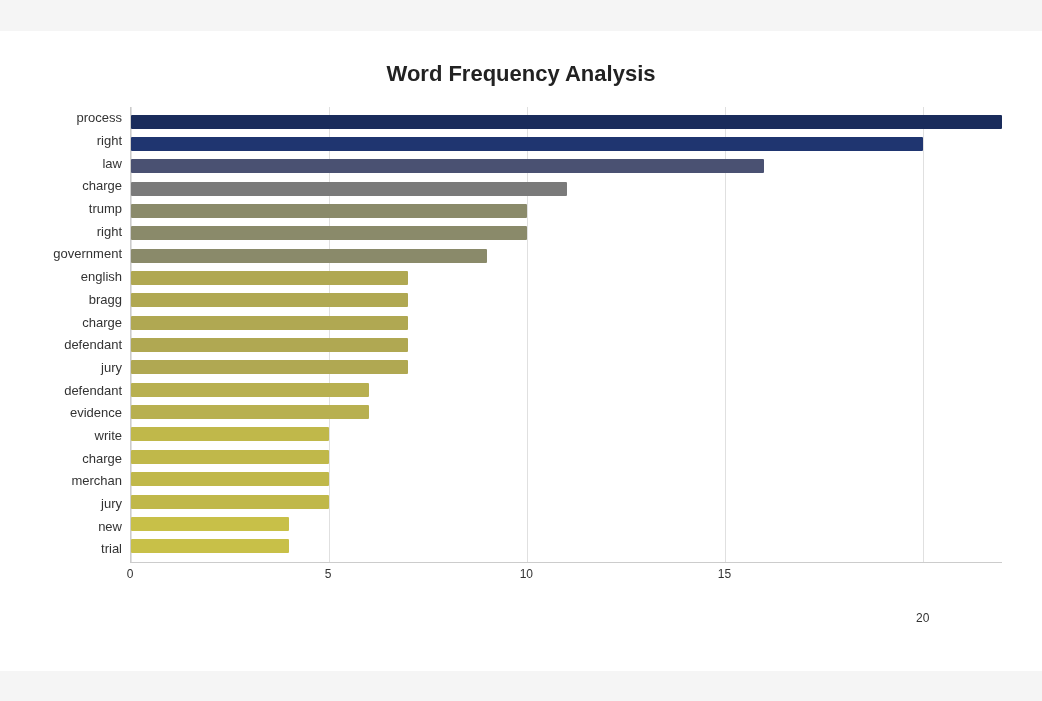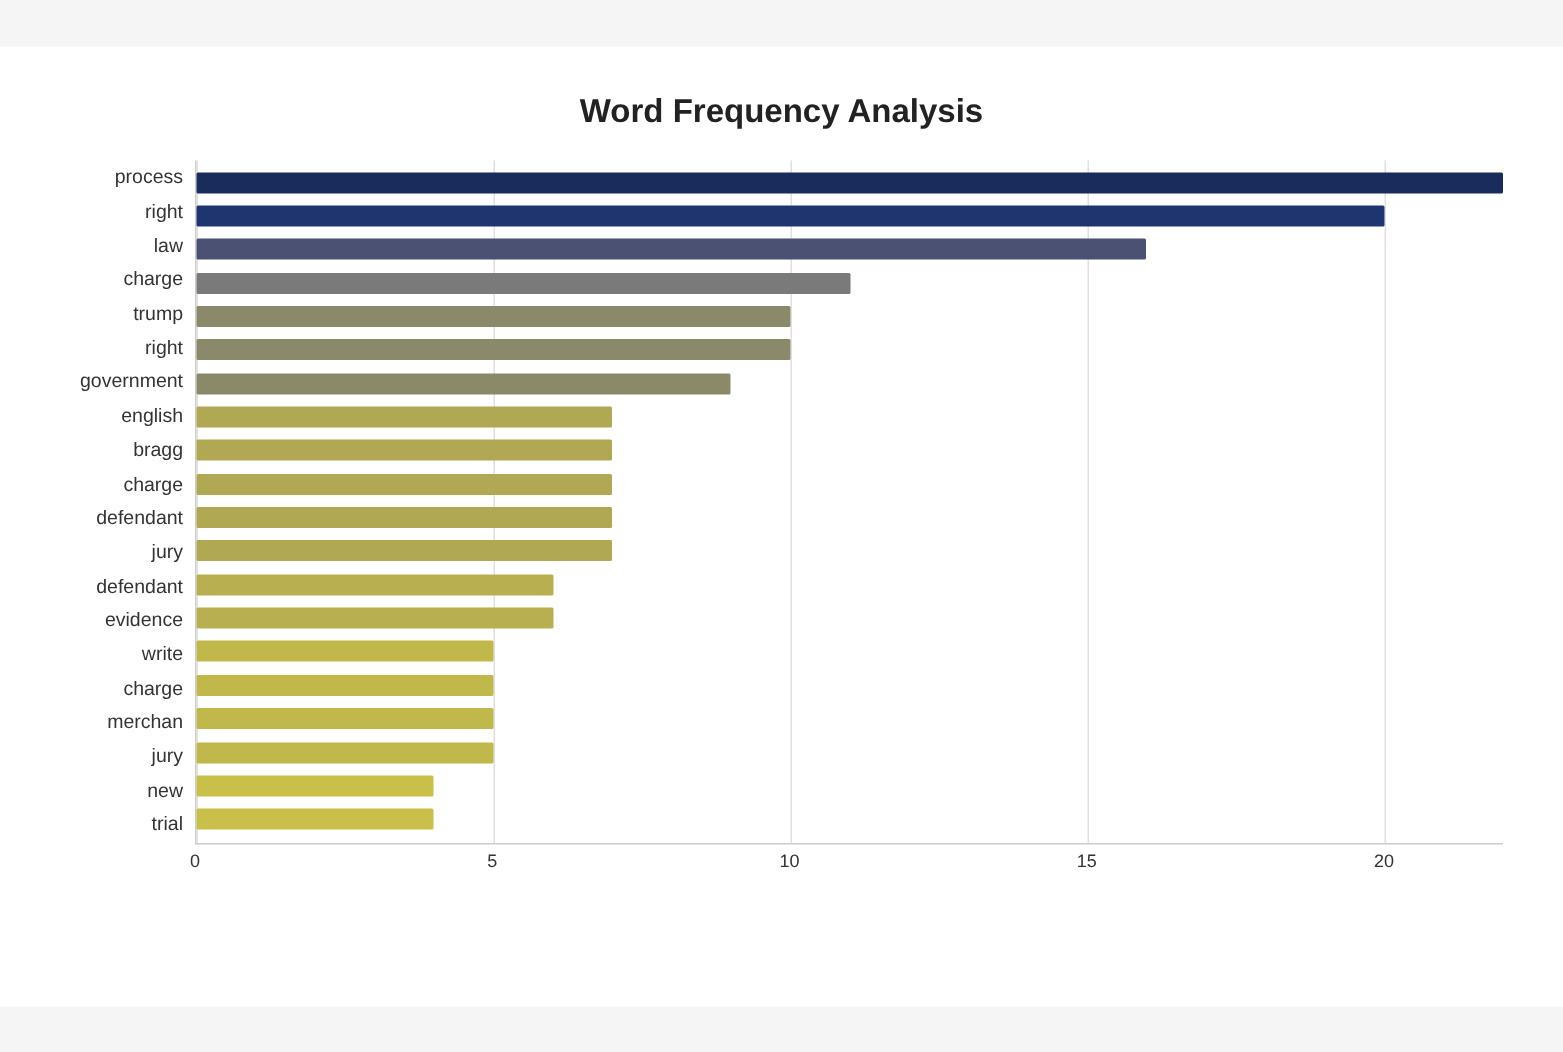--- a/index.html
+++ b/index.html
@@ -208,16 +208,16 @@
               <div class="bar" style="width: 18.1818%; background-color: rgb(200, 192, 72);"></div>
             </div>
           </div>
       </div>
     </div>
     <div class="x-axis" id="x-axis" style="height:20px; position:relative;">
         <span class="x-tick" style="left: calc(0%);">0</span>
         <span class="x-tick" style="left: calc(22.7273%);">5</span>
         <span class="x-tick" style="left: calc(45.4545%); text-align: center;">10</span>
         <span class="x-tick" style="left: calc(68.1818%); text-align: right;">15</span>
-        <span class="x-tick" style="left: calc(90.9091%);">20</span>
+        <span class="x-tick" style="left: calc(90.9091%); margin-top: 44px;">20</span>
       </div>
   </div>
 </div>
 
 </body></html>

